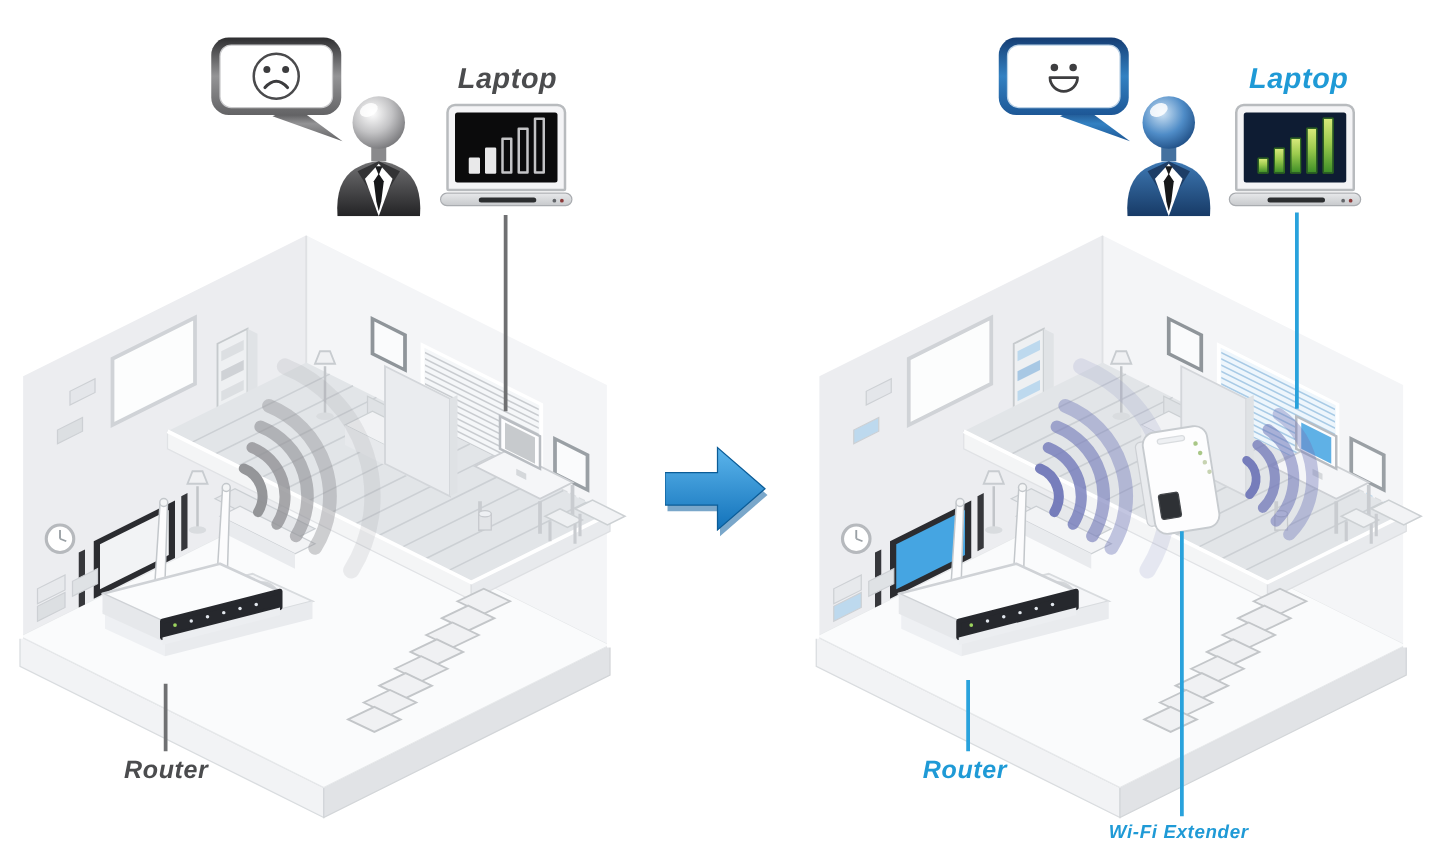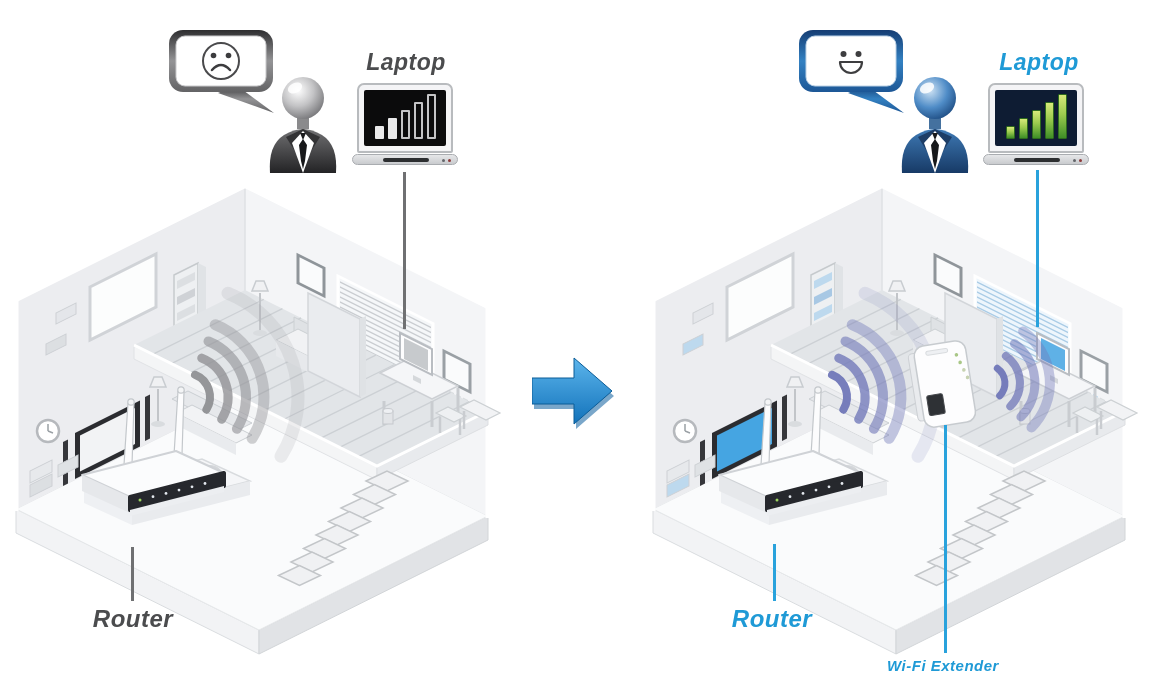--- a/index.html
+++ b/index.html
@@ -5,21 +5,21 @@
   html,body{margin:0;padding:0;background:#ffffff;}
   #stage{position:relative;width:1151px;height:688px;background:#ffffff;overflow:hidden;
          font-family:"Liberation Sans",sans-serif;margin-top:27px;}
   .abs{position:absolute;}
   
   .scene-label{position:absolute;font-weight:bold;font-style:italic;text-align:center;
                letter-spacing:.5px;z-index:6;}
   .before .scene-label{color:#4b4c4e;}
   .after  .scene-label{color:#1f9ad6;}
   .lbl-laptop{font-size:23px;width:110px;}
-  .lbl-router{font-size:24px;width:110px;}
+  .lbl-router{font-size:20px;width:110px;}
   .lbl-ext{font-size:15px;width:120px;line-height:1.25;}
   
   .conn{position:absolute;width:3px;z-index:5;}
   .conn.gray{background:#6f7072;}
   .conn.blue{background:#29a2dc;}
   
   .lap{position:absolute;width:106px;z-index:4;}
   .lap-frame{width:96px;height:70px;margin:0 auto;background:#f4f4f6;border:2px solid #b8bbbe;
              border-radius:7px 7px 2px 2px;box-sizing:border-box;position:relative;}
   .lap-screen{position:absolute;left:5px;top:5px;right:5px;bottom:5px;border-radius:2px;

